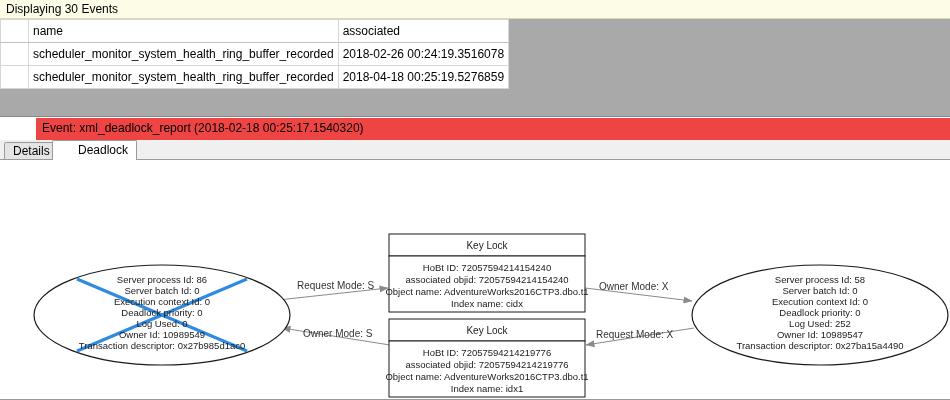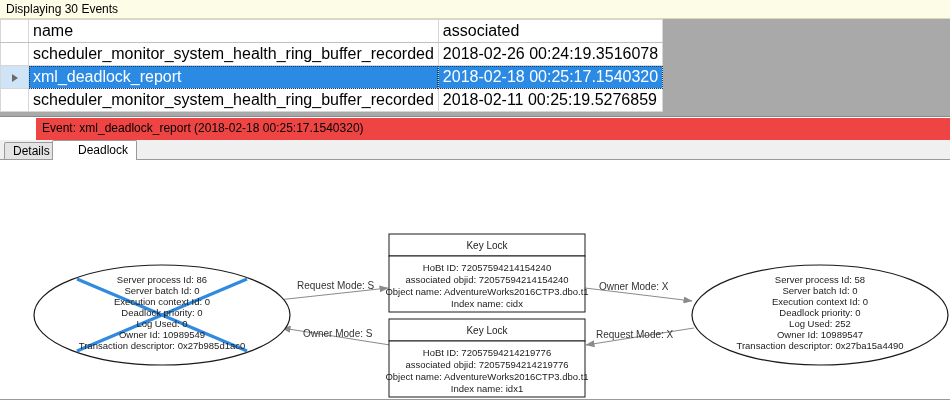--- a/index.html
+++ b/index.html
@@ -31,21 +31,21 @@
   }
   table.grid{
     border-collapse:collapse;background:#fff;table-layout:fixed;
   }
   table.grid col.c-sel{width:28px;}
   table.grid col.c-name{width:280px;}
   table.grid col.c-ts{width:140px;}
   table.grid th,table.grid td{
     border:1px solid #d6d6d6;
     height:23px;padding:0 4px;
-    font-size:16px;font-weight:normal;text-align:left;
+    font-size:12px;font-weight:normal;text-align:left;
     white-space:nowrap;overflow:hidden;
     background:#fff;box-sizing:border-box;
   }
   table.grid th{border-bottom:1px solid #c0c0c0;}
   table.grid td.sel-cell{
     background:#fff;border-right:1px solid #d6d6d6;
     text-align:center;padding:0;
   }
   tr.selected td.sel-cell{background:#cfe4f7;}
   tr.selected td.data-cell{
@@ -120,31 +120,24 @@
           <th>name</th>
           <th>associated</th>
         </tr>
       </thead>
       <tbody>
         <tr>
           <td class="sel-cell"></td>
           <td class="data-cell">scheduler_monitor_system_health_ring_buffer_recorded</td>
           <td class="data-cell">2018-02-26 00:24:19.3516078</td>
         </tr>
-        <tr class="selected">
-          <td class="sel-cell">
-            <span class="row-arrow"></span>
-          </td>
-          <td class="data-cell">xml_deadlock_report</td>
-          <td class="data-cell">2018-02-18 00:25:17.1540320</td>
-        </tr>
         <tr>
           <td class="sel-cell"></td>
           <td class="data-cell">scheduler_monitor_system_health_ring_buffer_recorded</td>
-          <td class="data-cell">2018-02-11 00:25:19.5276859</td>
+          <td class="data-cell">2018-04-18 00:25:19.5276859</td>
         </tr>
       </tbody>
     </table>
   </div>
 
   <div class="event-caption">
     <span class="txt">Event: xml_deadlock_report (2018-02-18 00:25:17.1540320)</span>
   </div>
 
   <div class="tabstrip">

